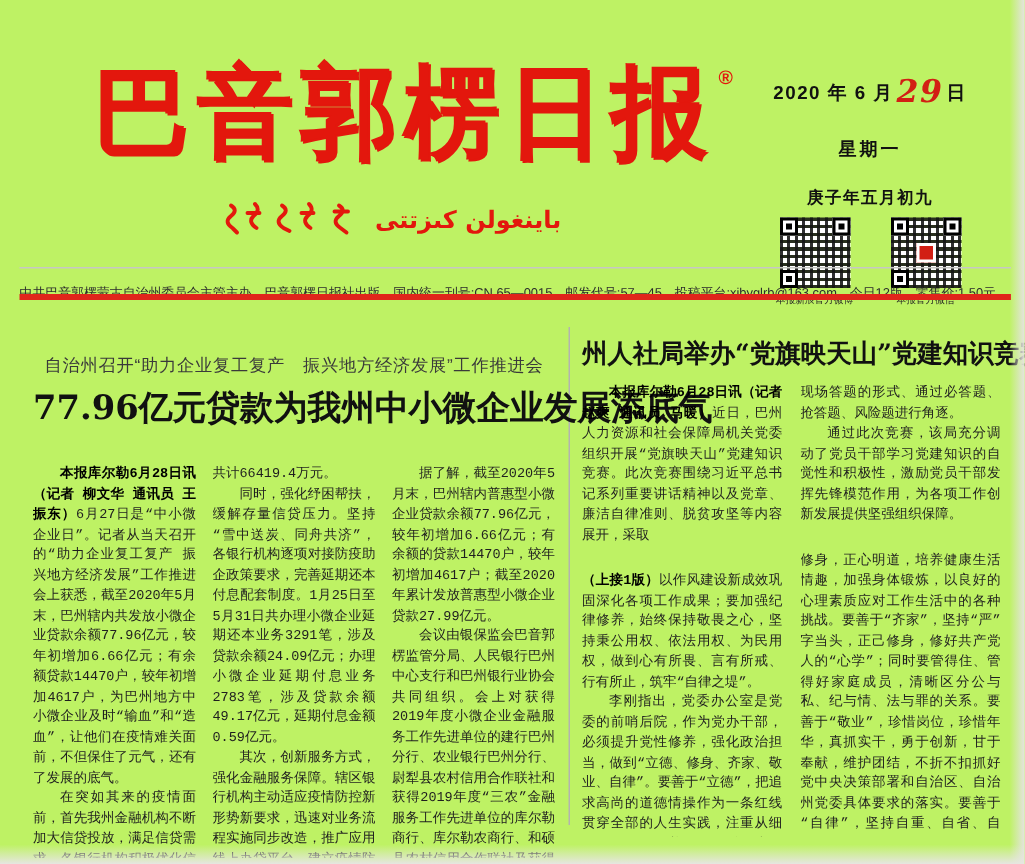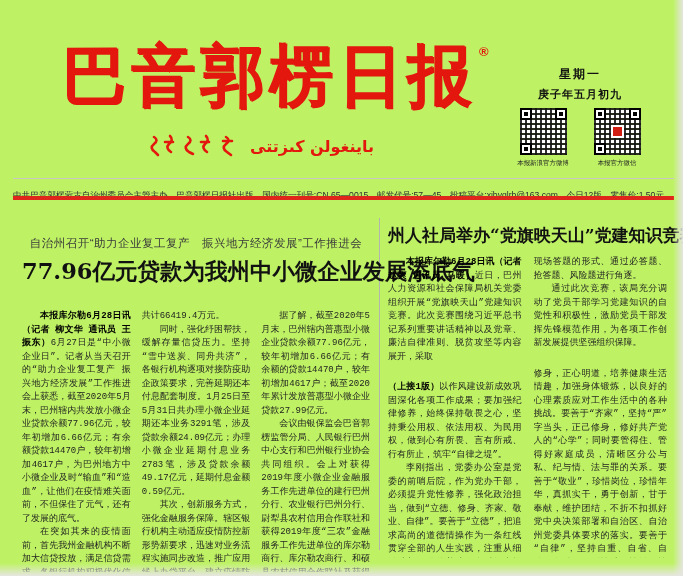--- a/index.html
+++ b/index.html
@@ -21,21 +21,21 @@
   .script-line { position:absolute; left:148px; top:134px; display:flex; align-items:center; gap:10px; }
   .uyghur { color:#e3170d; font-size:16px; font-weight:bold; direction:rtl; letter-spacing:0.5px;
     font-family:"DejaVu Sans","Liberation Sans",sans-serif;text-align:center; }
 
   
   .date-block { position:absolute; top:48px; left:494px; width:172px; text-align:center; color:#111; }
   .date-line { font-size:12.5px; font-weight:bold; letter-spacing:1px; }
   .date-day { color:#d21f14; font-family:"DejaVu Serif","Liberation Serif",serif;
     font-style:italic; font-weight:900; font-size:21px; padding:0 2px; vertical-align:-2px; }
   .weekday { font-size:12px; font-weight:bold; margin-top:18px; letter-spacing:2px; }
-  .lunar { font-size:11px; font-weight:bold; margin-top:4px; letter-spacing:1px; }
+  .lunar { font-size:11px; font-weight:bold; margin-top:16px; letter-spacing:1px; }
   .issue { font-size:9px; margin-top:4px; letter-spacing:1px; }
   .qr-row { margin-top:6px; display:flex; justify-content:center; gap:14px; }
   .qr-unit { width:60px; }
   .qr { position:relative; width:47px; height:47px; margin:0 auto;
     background:
       repeating-linear-gradient(90deg, rgba(20,20,20,.88) 0 2px, transparent 2px 5px),
       repeating-linear-gradient(0deg, rgba(20,20,20,.88) 0 2px, #fff 2px 5px); }
   .finder { position:absolute; width:12px; height:12px; border:2px solid #000; background:#fff; }
   .finder::after { content:""; position:absolute; inset:2px; background:#000; }
   .f-tl{ top:0; left:0; } .f-tr{ top:0; right:0; } .f-bl{ bottom:0; left:0; }
@@ -87,20 +87,23 @@
         <path d="M22 2 q4 4 -1 8 q-4 4 2 8 m-6 -10 h8"></path>
         <path d="M40 3 q5 3 0 7 q-5 4 1 8 l4 2"></path>
         <path d="M58 2 q4 4 -1 8 q-4 4 2 8 m-6 -10 h8"></path>
         <path d="M78 3 q5 3 0 7 q-5 4 1 8 l4 3 m-8 -14 h9"></path>
       </svg>
     </span>
     <span class="uyghur">باينغولن كىزتتى</span>
   </div>
 
   <div class="date-block">
+    <div class="date-line">
+      <span>2020 年 6 月</span><span class="date-day">29</span><span>日</span>
+    </div>
     <div class="weekday">星期一</div>
     <div class="lunar">庚子年五月初九</div>
 
     <div class="qr-row">
       <div class="qr-unit">
         <div class="qr">
           <span class="finder f-tl"></span>
           <span class="finder f-tr"></span>
           <span class="finder f-bl"></span>
         </div>

